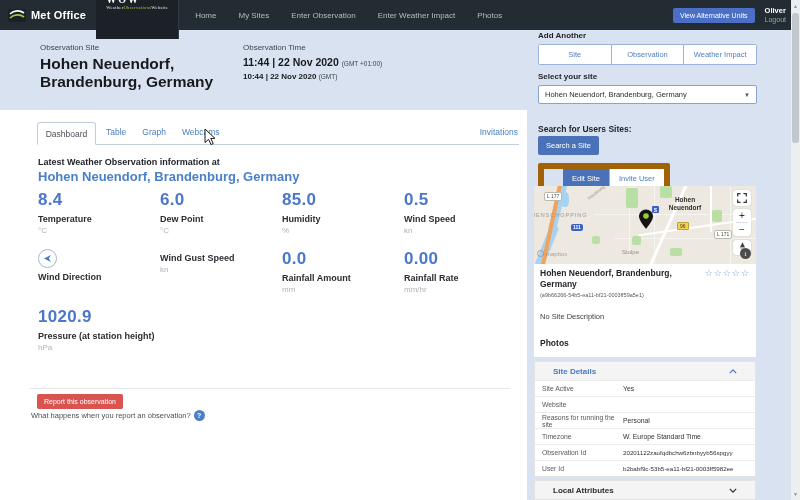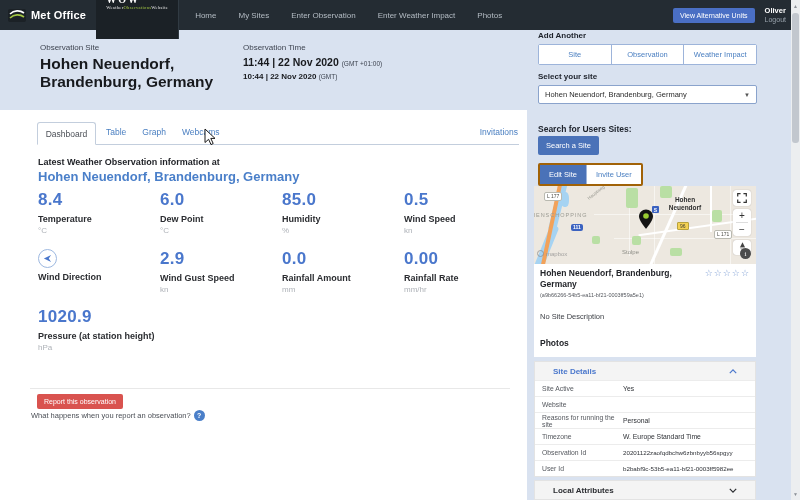--- a/index.html
+++ b/index.html
@@ -65,21 +65,21 @@
   .wind-dir-circle { width:19px; height:19px; border:1px solid #9db8e0; border-radius:50%; display:flex; align-items:center; justify-content:center; }
 
   .report-divider { position:absolute; left:30px; top:278px; width:480px; height:1px; background:#e8e8e8; }
   .report-btn { position:absolute; left:37px; top:284px; background:#d9534f; color:#fff; border:none; border-radius:2px; font-size:7px; padding:4px 7px; cursor:pointer; }
   .report-help { position:absolute; left:31px; top:300px; font-size:7.5px; color:#4b4f56; display:flex; align-items:center; gap:3px; }
   .help-icon { width:11px; height:11px; border-radius:50%; background:#4a7fc9; color:#fff; font-size:7px; font-weight:bold; display:inline-flex; align-items:center; justify-content:center; cursor:pointer; }
 
   
   .search-users-label { position:absolute; left:538px; top:124px; font-size:8.5px; font-weight:bold; color:#1d222b; }
   .search-site-btn { position:absolute; left:538px; top:136px; background:#4a72b8; color:#fff; border:none; border-radius:2px; font-size:7.5px; padding:5px 8px; cursor:pointer; }
-  .edit-invite { position:absolute; left:538px; top:163px; display:flex; border:2px solid #a16207; border-radius:2px; overflow:hidden; }
+  .edit-invite { position:absolute; left:538px; top:163px; display:flex; border:6px solid #a16207; border-radius:2px; overflow:hidden;padding-left:19px; }
   .ei-btn { font-size:7.5px; padding:5px 9px; cursor:pointer; }
   .ei-active { background:#4a72b8; color:#fff; }
   .ei-inactive { background:#fff; color:#4a7fc1; border-left:1px solid #9db4da; }
 
   .site-card { position:absolute; left:534px; top:186px; width:222px; height:171px; background:#fff; }
 
   
   .map { position:absolute; left:0; top:0; width:222px; height:78px; background:#ede8e0; overflow:hidden; }
   .water { position:absolute; background:#a6d3f2; border-radius:3px; }
   .w1 { left:20px; top:-6px; width:8px; height:52px; transform:rotate(14deg); }
@@ -250,21 +250,20 @@
   <div class="m-row m-row2">
     <div class="metric">
       <div class="wind-dir-circle">
         <svg width="9" height="9" viewBox="0 0 10 10">
             <path d="M9 1 L1 5 L9 9 L6.4 5 Z" fill="#4a77cc"></path>
           </svg>
       </div>
       <div class="lab">Wind Direction</div>
     </div>
     <div class="metric">
-      <div class="val">2.9</div>
       <div class="lab">Wind Gust Speed</div>
       <div class="unit">kn</div>
     </div>
     <div class="metric">
       <div class="val">0.0</div>
       <div class="lab">Rainfall Amount</div>
       <div class="unit">mm</div>
     </div>
     <div class="metric">
       <div class="val">0.00</div>

